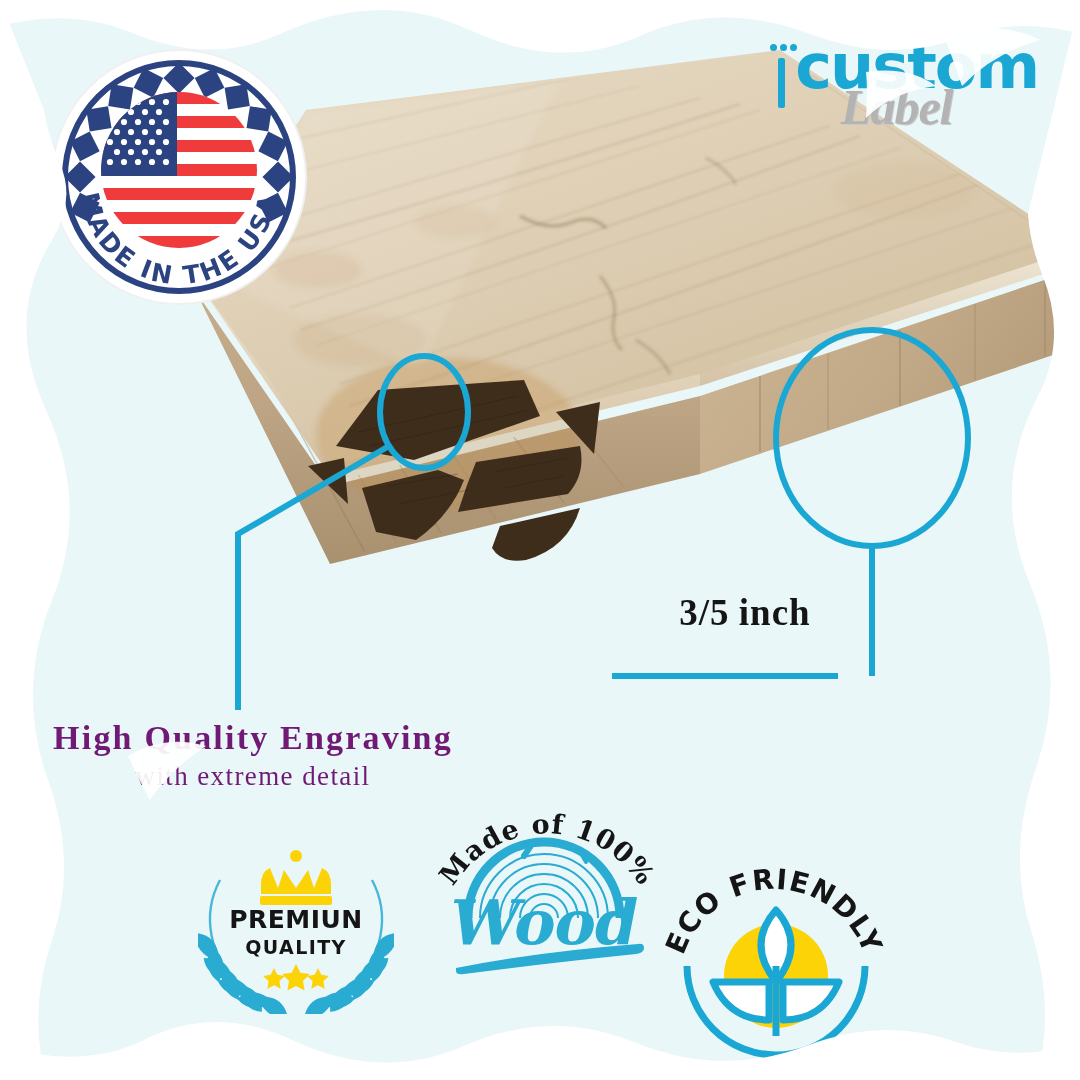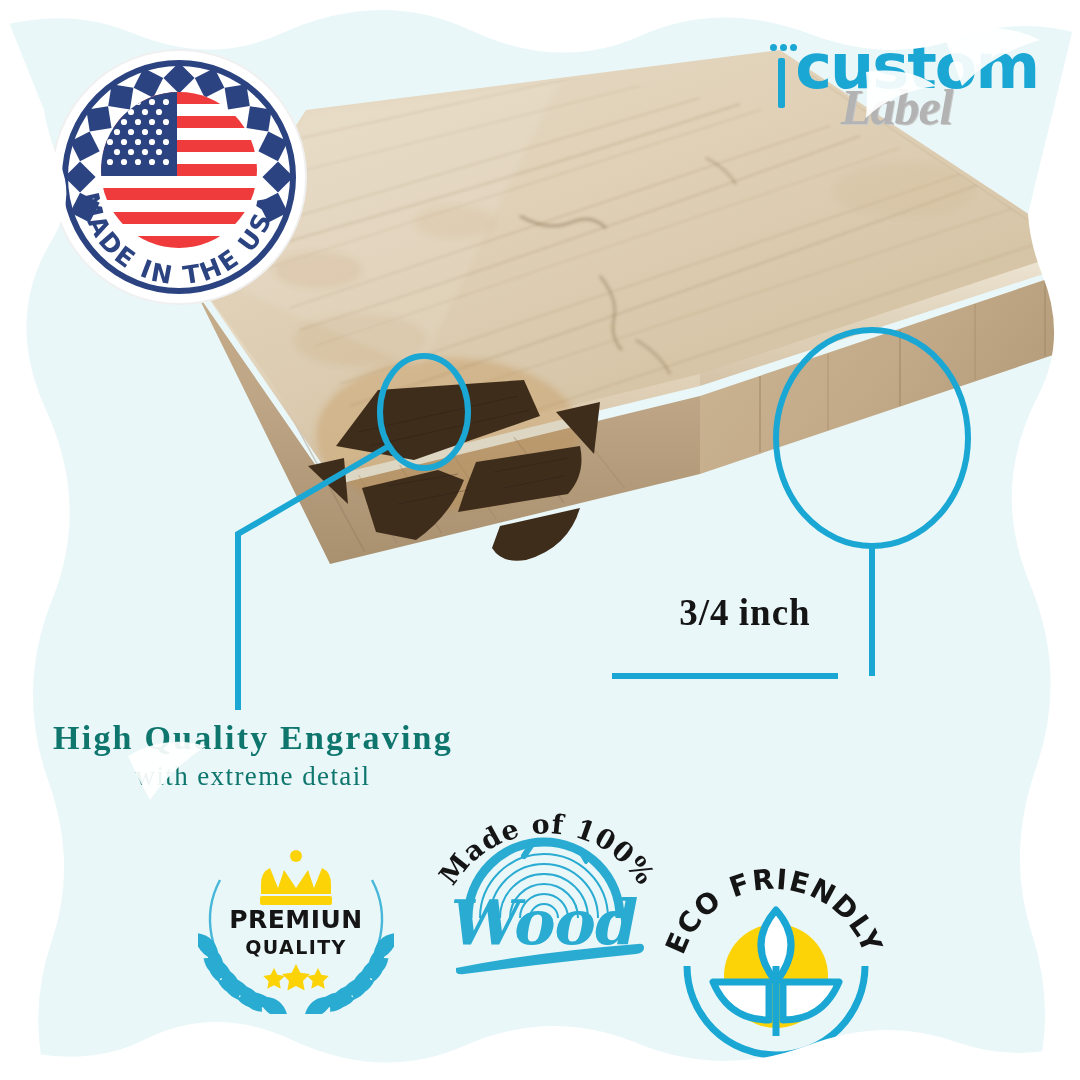--- a/index.html
+++ b/index.html
@@ -44,21 +44,21 @@
   
   #thickness-text{
     position:absolute;left:640px;top:592px;width:210px;text-align:center;
     color:#151515;line-height:1.12;
   }
   #thickness-text .l1{font-size:37px;}
   #thickness-text .l1 b{font-weight:bold;letter-spacing:1px;}
   #thickness-text .l1 .lite{font-weight:bold;letter-spacing:1px;}
   #thickness-text .l2{font-size:37px;font-weight:bold;letter-spacing:1px;}
 
-  #engrave-text{position:absolute;left:18px;top:718px;width:470px;text-align:center;color:#0f766e;}
+  #engrave-text{position:absolute;left:18px;top:718px;width:470px;text-align:center;color:#701a75;}
   #engrave-text .l1{font-size:34px;font-weight:bold;letter-spacing:2.2px;line-height:1.15;}
   #engrave-text .l2{font-size:27px;letter-spacing:1.4px;margin-top:4px;}
 
   
   #premium-badge{position:absolute;left:198px;top:818px;width:196px;height:196px;}
   #wood-badge{position:absolute;left:428px;top:786px;width:238px;height:192px;}
   #eco-badge{position:absolute;left:655px;top:858px;width:238px;height:222px;}
 </style>
 </head>
 <body style="background: rgb(234, 247, 249);">
@@ -212,21 +212,21 @@
 
     <g>
       <ellipse cx="872" cy="438" rx="96" ry="108" fill="none" stroke="#1ba7d4" stroke-width="6"></ellipse>
       <path d="M872,546 L872,676" fill="none" stroke="#1ba7d4" stroke-width="6"></path>
       <path d="M612,676 L838,676" fill="none" stroke="#1ba7d4" stroke-width="6"></path>
     </g>
   </svg>
 
   <div id="thickness-text">
     <div class="l1">
-      <b>3/4</b>
+      <b>3/5</b>
       <span class="lite">inch</span>
     </div>
   </div>
 
   <div id="engrave-text">
     <div class="l1">High Quality Engraving</div>
     <div class="l2">with extreme detail</div>
   </div>
 
   <div id="usa-badge">

